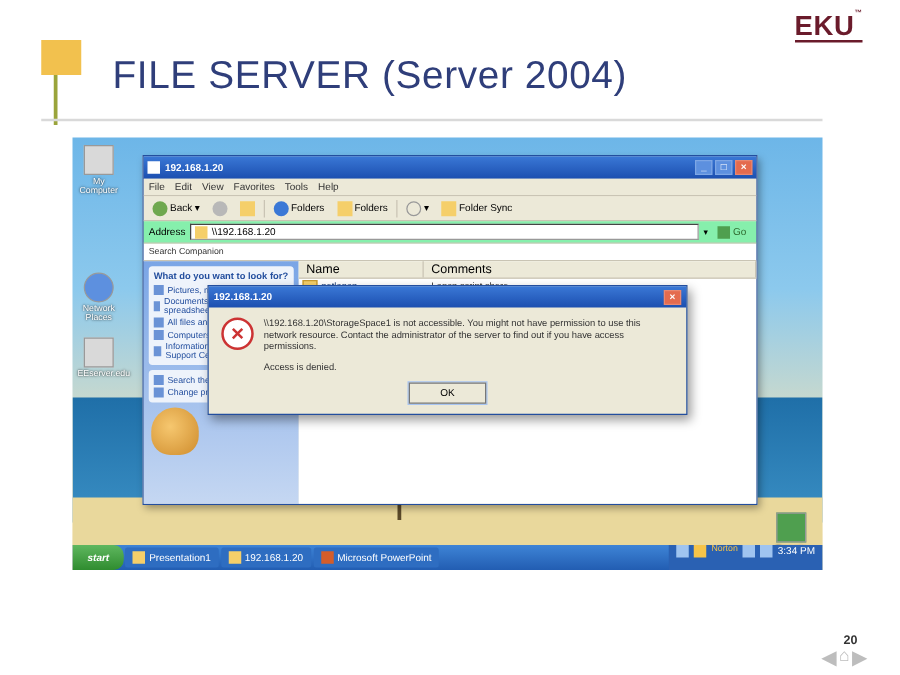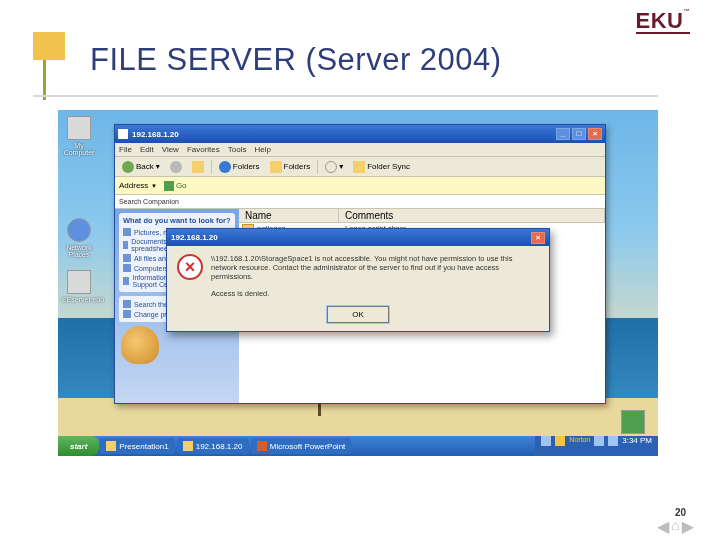--- a/index.html
+++ b/index.html
@@ -38,21 +38,21 @@
 .titlebar .icon { width: 10px; height: 10px; background: #fff; margin-right: 4px; display: inline-block; }
 .titlebar .spacer { flex: 1; }
 .titlebar .wbtn { width: 14px; height: 12px; background: #5d90df; border: 1px solid #fff3; margin-left: 2px; display: flex; align-items: center; justify-content: center; font-size: 8px; line-height: 1;}
 .titlebar .wbtn.close { background: #e46b4e; }
 .menubar { height: 14px; background: #ece9d8; display: flex; gap: 8px; padding: 0 4px; align-items: center; font-size: 8px; color: #333; border-bottom: 1px solid #c9c4b4; }
 .toolbar { height: 20px; background: #ece9d8; display: flex; align-items: center; gap: 4px; padding: 0 4px; font-size: 8px; border-bottom: 1px solid #c9c4b4; }
 .toolbar .tbtn { display: flex; align-items: center; gap: 2px; padding: 1px 3px; }
 .toolbar .tbtn .bicon { width: 12px; height: 12px; background: #6fa84f; border-radius: 50%; display: inline-block; }
 .toolbar .tbtn.fwd .bicon { background: #b8b8b8; }
 .toolbar .sep { width: 1px; height: 14px; background: #c9c4b4; }
-.addrbar { height: 18px; background: #fef9c3; display: flex; align-items: center; gap: 4px; padding: 0 4px; font-size: 8px; border-bottom: 1px solid #c9c4b4; }
+.addrbar { height: 18px; background: #86efac; display: flex; align-items: center; gap: 4px; padding: 0 4px; font-size: 8px; border-bottom: 1px solid #c9c4b4; }
 .addrbar .addrfield { flex: 1; height: 13px; background: #fff; border: 1px inset #999; padding: 0 3px; display: flex; align-items: center; }
 .addrbar .go { padding: 0 4px; color: #2f6b2f; display: flex; align-items: center; gap: 2px; }
 .addrbar .go .goicon { width:10px; height:10px; background:#4f9f4f; display:inline-block; }
 .tabs { height: 14px; background: #fff; border-bottom: 1px solid #c9c4b4; display: flex; align-items: center; padding: 0 4px; gap: 12px; font-size: 7px; color: #333; }
 
 .explorer-body { position: absolute; top: 84px; bottom: 0; left: 0; right: 0; display: flex; }
 .taskpane { width: 124px; background: linear-gradient(#7aa5e6, #c5d7f2); padding: 4px; font-size: 7px; color: #1b3c77; }
 .taskpane .group { background: #eef3fb; border-radius: 3px; margin-bottom: 4px; padding: 3px 4px; }
 .taskpane .ghdr { font-weight: bold; color: #234e9e; margin-bottom: 2px; font-size: 7.5px; }
 .taskpane .gitem { display: flex; align-items: center; gap: 3px; padding: 1px 0; color: #234e9e; }
@@ -161,20 +161,24 @@
         </div>
       <span class="sep"></span>
       <div class="tbtn"><span class="bicon" style="background:#ece9d8;border:1px solid #999"></span>▾</div>
       <div class="tbtn">
           <span class="bicon" style="background:#f5cf6a;border-radius:0"></span>
           <span>Folder Sync</span>
         </div>
     </div>
     <div class="addrbar">
       <span>Address</span>
+      <div class="addrfield">
+        <span class="ficon" style="width:10px;height:10px;background:#f5cf6a;display:inline-block;margin-right:3px"></span>
+        <span>\\192.168.1.20</span>
+      </div>
       <span style="font-size:7px">▾</span>
       <div class="go">
           <span class="goicon"></span>
           <span>Go</span>
         </div>
     </div>
     <div class="tabs">
       <span>Search Companion</span>
     </div>
 

